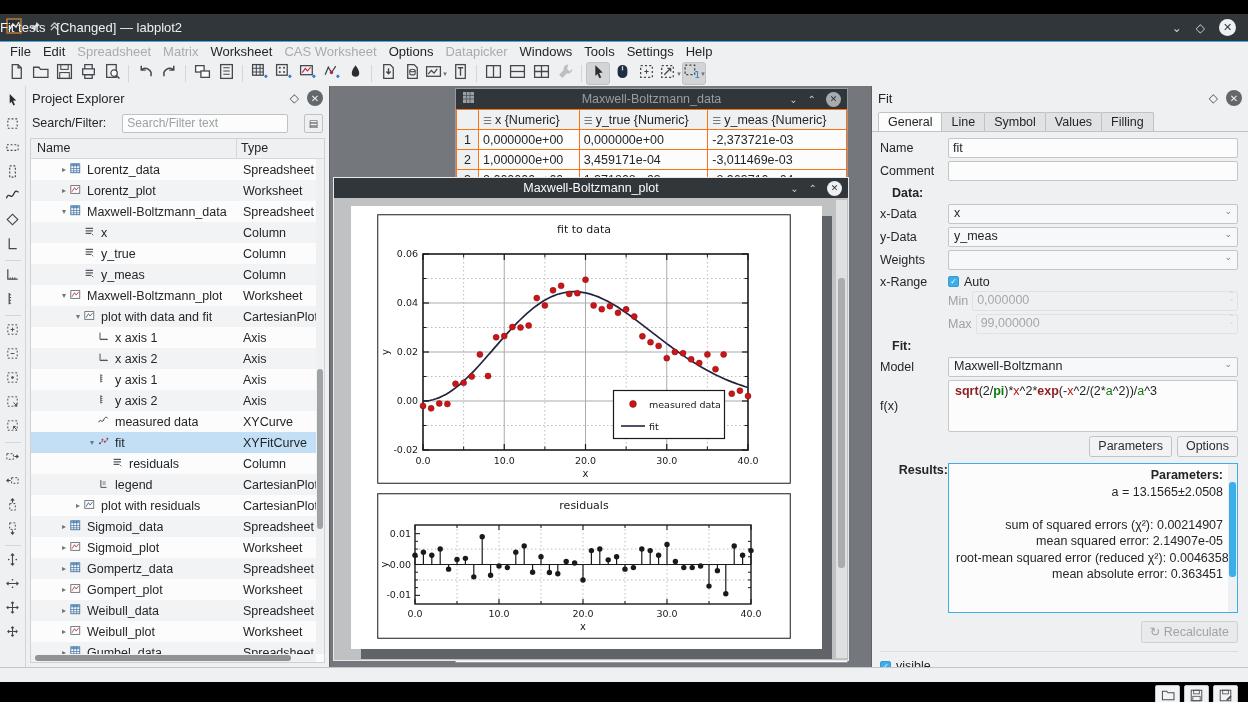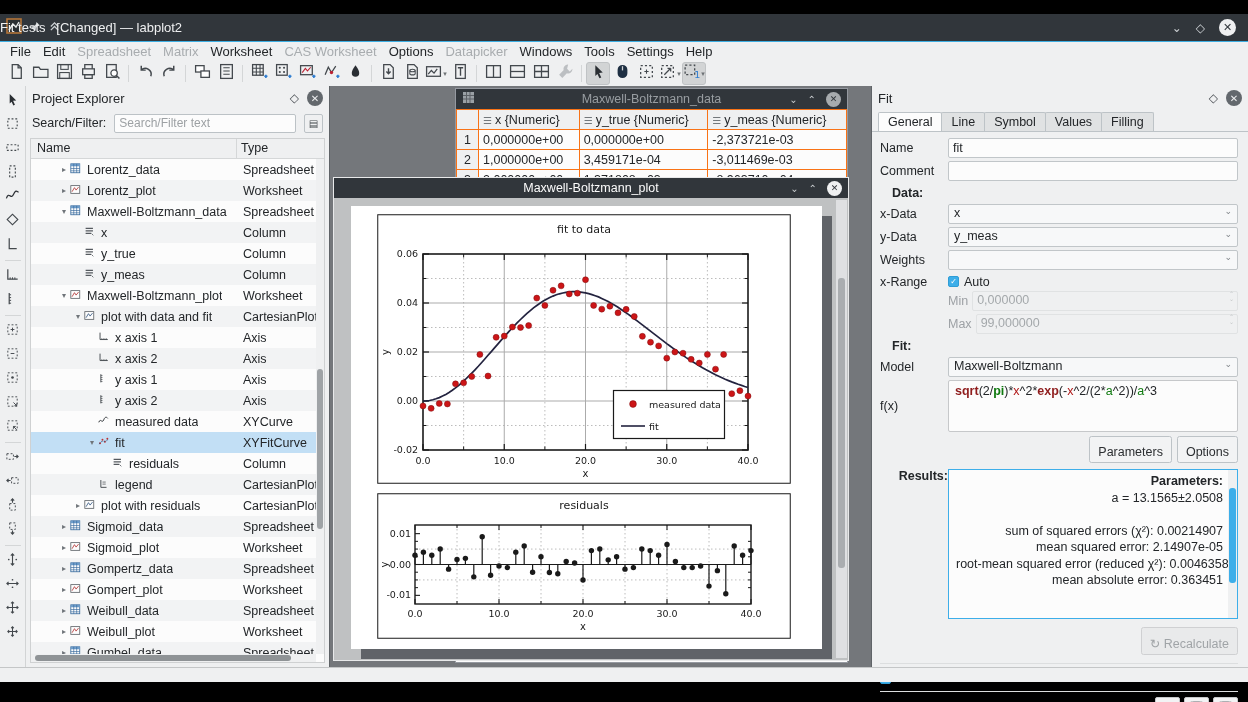--- a/index.html
+++ b/index.html
@@ -39,21 +39,21 @@
   .lt-sep { width:16px; height:1px; background:#d4d6d7; margin:3px 0; }
 
   
   .explorer { position:absolute; left:26px; top:0; width:304px; height:581px; background:#eff0f1; border-right:1px solid #5f6367; }
   .dock-head { height:24px; display:flex; align-items:center; padding:0 6px; }
   .dock-title { font-size:13px; color:#232629; }
   .dock-head-btns { margin-left:auto; display:flex; align-items:center; gap:8px; }
   .diamond { color:#4d5257; font-size:12px; }
   .dark-circle-x { width:16px; height:16px; border-radius:50%; background:#63686d; color:#eff0f1;
     font-size:10px; display:flex; align-items:center; justify-content:center; }
-  .search-row { height:26px; display:flex; align-items:center; gap:8px; padding:0 6px; }
+  .search-row { height:26px; display:flex; align-items:center; gap:16px; padding:0 6px; }
   .search-label { font-size:12.5px; color:#232629; white-space:nowrap; }
   .search-input { flex:1; height:19px; border:1px solid #bcc2c6; border-radius:2px; background:#fcfcfc;
     font-size:12px; padding:0 4px; color:#232629; font-family:inherit; }
   .search-input::placeholder { color:#9da1a4; }
   .filter-btn { width:19px; height:19px; border:1px solid #bcc2c6; border-radius:2px; background:#eff0f1;
     display:flex; align-items:center; justify-content:center; font-size:10px; color:#41464b; }
   .tree-wrap { position:absolute; left:4px; right:4px; top:52px; bottom:4px; background:#fcfcfc; border:1px solid #cfd1d2; overflow:hidden; }
   .tree-header { display:flex; height:20px; background:#eff0f1; border-bottom:1px solid #d5d7d8; font-size:12.5px; color:#232629; }
   .th-name { width:206px; padding:2px 0 0 6px; border-right:1px solid #d5d7d8; }
   .th-type { flex:1; padding:2px 0 0 4px; }
@@ -122,21 +122,21 @@
     display:inline-flex; align-items:center; justify-content:center; color:#fff; font-size:8px; margin-right:5px; flex:none; }
   .chk-label { font-size:12.5px; color:#232629; }
   .spinrow { display:flex; align-items:center; gap:4px; flex:1; }
   .spin-label { font-size:12.5px; color:#9da1a5; flex:none; }
   .spinbox { flex:1; height:20px; background:#eff0f1; border:1px solid #e0e2e3; border-radius:2px;
     font-size:12.5px; color:#a4a8ab; padding:1px 14px 0 4px; position:relative; }
   .spinbox:after { content:"⌃\A⌄"; white-space:pre; position:absolute; right:3px; top:0px; font-size:6px; line-height:5px; color:#c2c5c7; }
   .formula-box { border:1px solid #c6c8ca; background:#fcfcfc; border-radius:2px; height:52px; padding:3px 6px;
     font-size:12.5px; color:#232629; }
   .btn { display:inline-block; border:1px solid #bdc3c7; background:#f2f3f4; border-radius:2.5px;
-    font-size:12.5px; color:#2b2e31; padding:8px 8px 3px; }
+    font-size:12.5px; color:#2b2e31; padding:2px 8px 3px; }
   .btn-row { display:flex; justify-content:flex-end; gap:5px; margin:4px 0 6px; }
   .results-row { display:flex; align-items:flex-start;text-align:right; }
   .results-box { position:relative; flex:1; height:150px; border:1px solid #3daee9; background:#fcfcfc;
     padding:3px 14px 3px 7px; overflow:hidden; }
   .res-line { font-size:12.5px; color:#232629; line-height:16.5px; white-space:nowrap; }
   .res-line.bold { font-weight:bold; }
   .res-scroll { position:absolute; right:0; top:0; bottom:0; width:9px; background:#eff0f1; }
   .res-scroll .thumb { position:absolute; left:1px; width:7px; background:#3daee9; border-radius:3px; top:18px; height:95px; }
   .recalc-row { display:flex; justify-content:flex-end; margin:8px 0 0; padding-bottom:8px; border-bottom:1px solid #dcdedf; }
   .btn.disabled { background:#e9eaeb; color:#a0a4a7; border-color:#cfd0d2; }

